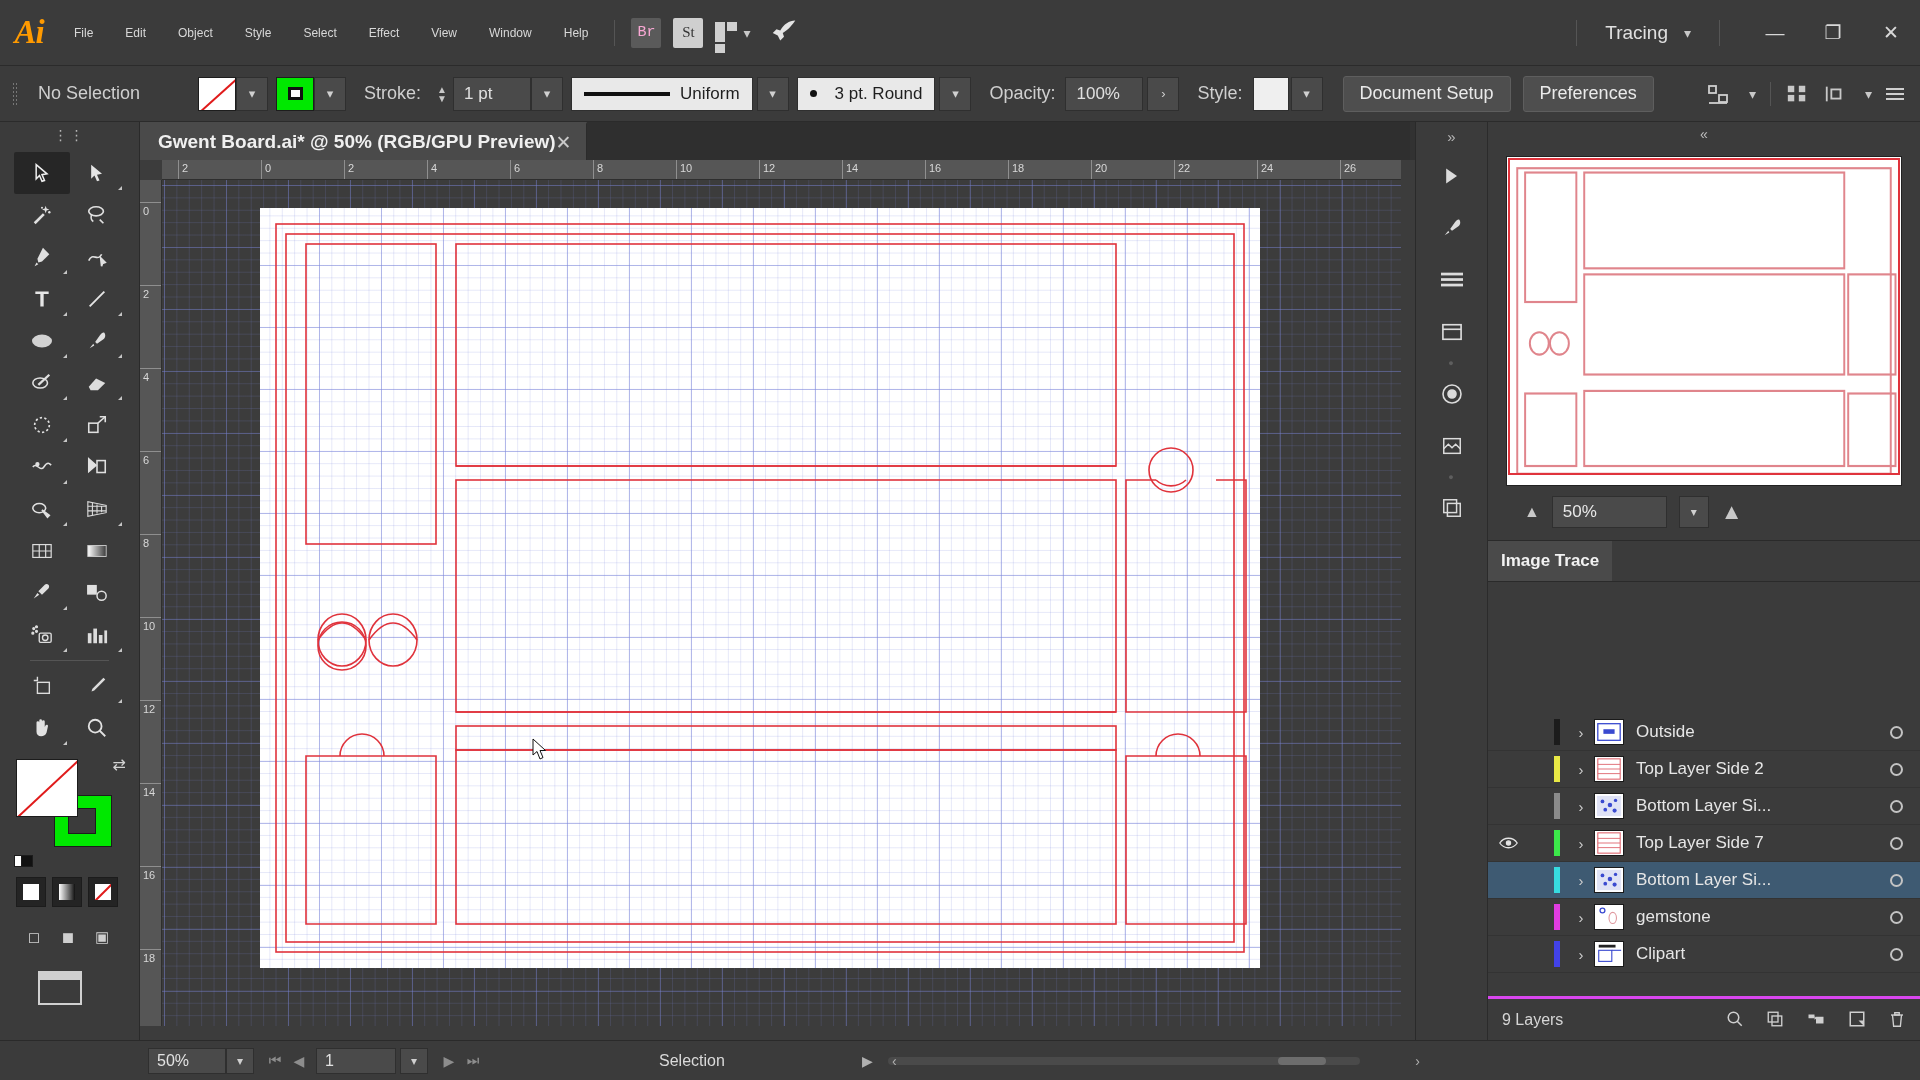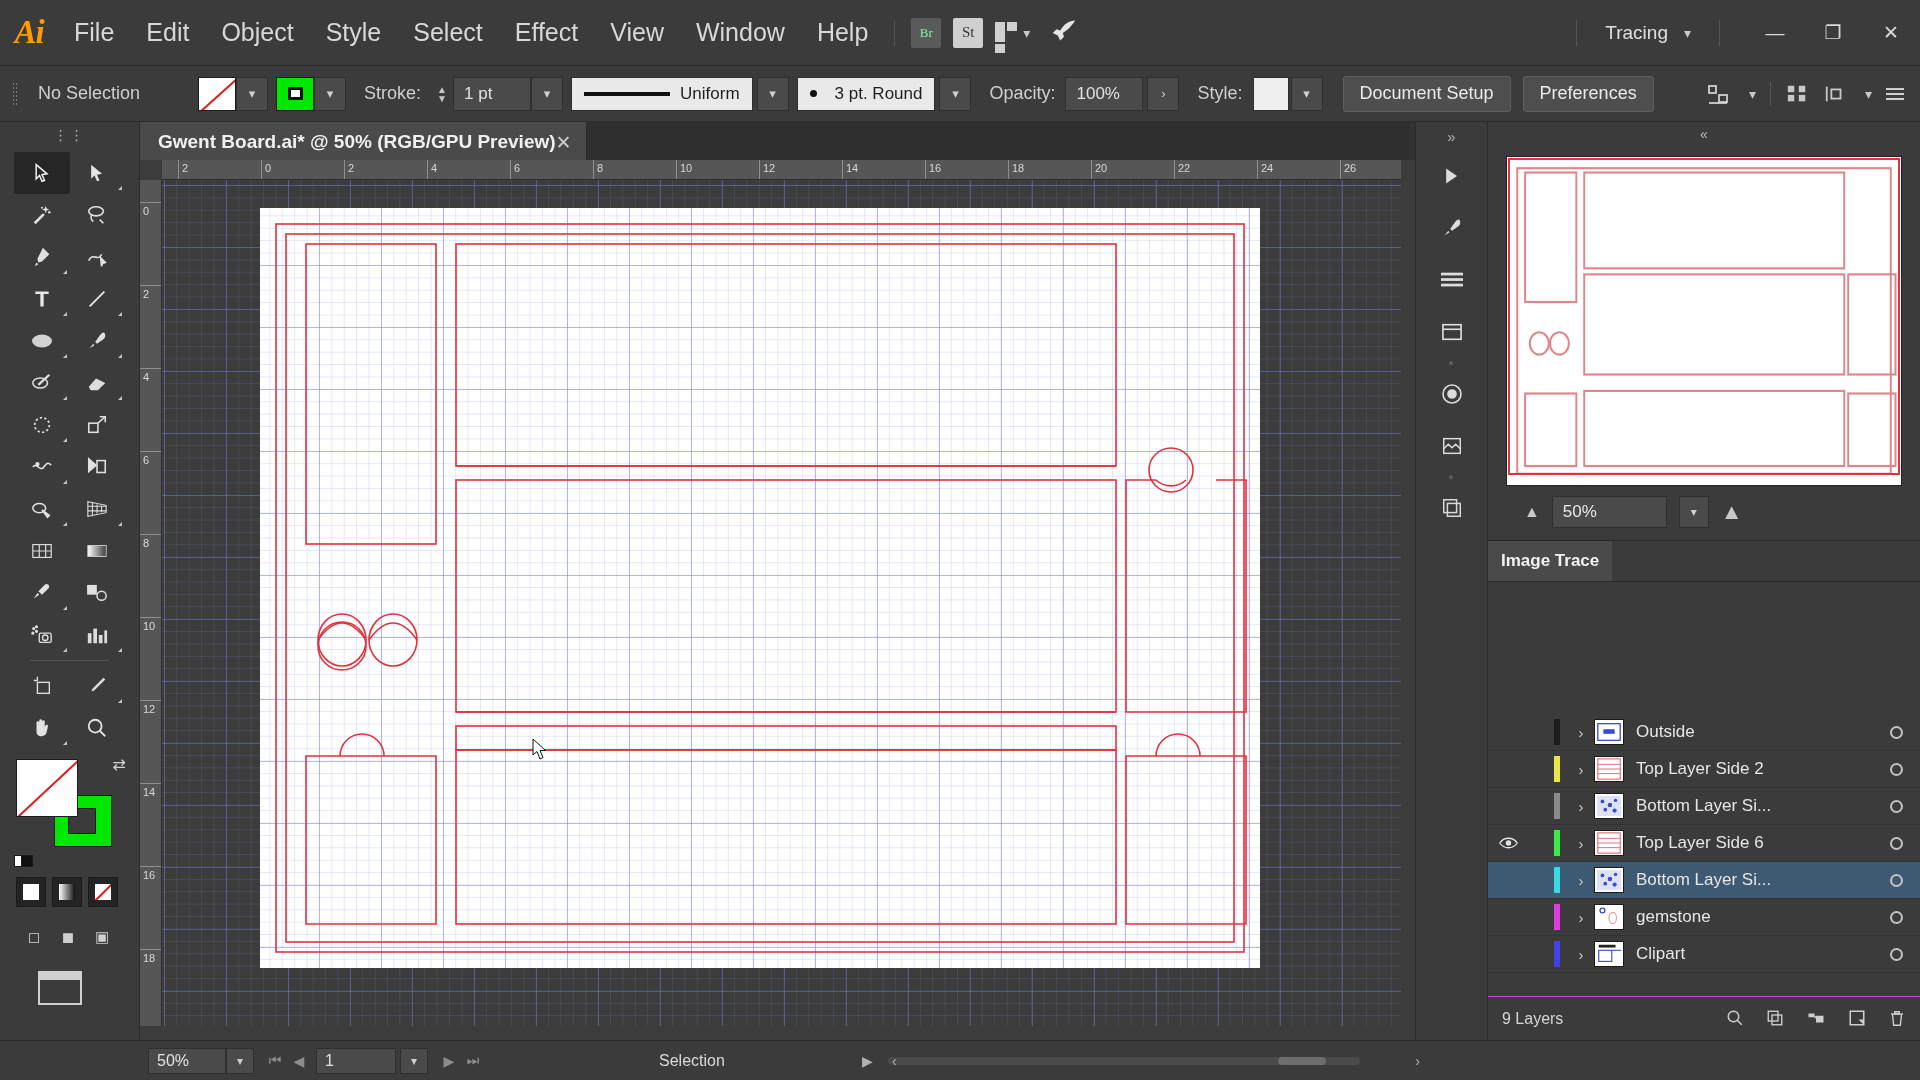--- a/index.html
+++ b/index.html
@@ -21,30 +21,30 @@
     border-bottom: 1px solid #2b2b2b;
   }
   .ai-logo {
     width: 58px; height: 66px; display: flex; align-items: center;
     justify-content: center; color: #ff9a00; font-size: 33px;
     font-weight: bold; letter-spacing: -1px; font-style: italic;
     font-family: "Liberation Serif", serif;
   }
   .menu-item {
     padding: 8px 16px; height: 66px; display: flex; align-items: center;
-    font-size: 25px; color: #d8d8d8; cursor: default; white-space: nowrap;
+    font-size: 12px; color: #d8d8d8; cursor: default; white-space: nowrap;
   }
   .mb-sep { width: 1px; height: 26px; background: #555; margin: 0 10px; }
   .mb-icon {
     width: 36px; height: 30px; margin: 0 6px; display: flex;
     align-items: center; justify-content: center;
     font-size: 16px; border-radius: 2px;
   }
-  .icon-br { background: #5a5a5a; color: #86efac; width:30px;height:30px;
-    font-family:Liberation Serif, serif; font-size:13px; }
+  .icon-br { background: #5a5a5a; color: #f9a8d4; width:30px;height:30px;
+    font-family:Liberation Mono, monospace; font-size:15px; }
   .icon-st { background: #cfcfcf; color: #333; width:30px;height:30px;
     font-family:"Liberation Serif",serif; font-size:15px; }
   .arrange-ico { display:inline-flex; flex-wrap:wrap; width:24px; height:22px; gap:2px; }
   .arrange-ico i { background:#d0d0d0; display:block; }
   .arrange-ico i:nth-child(1){ width:10px; height:20px; }
   .arrange-ico i:nth-child(2){ width:10px; height:9px; }
   .arrange-ico i:nth-child(3){ width:10px; height:9px; }
   .chev { font-size: 14px; color: #c8c8c8; margin-left: 4px; }
   .mb-right { margin-left: auto; display: flex; align-items: center; height: 66px; }
   .tracing-ws {
@@ -261,21 +261,21 @@
     color:#d8d8d8; font-size:15px; }
   .l-lock { width:26px; }
   .l-color { width:6px; height:26px; margin-right:8px; }
   .l-arrow { width:26px; text-align:center; color:#d0d0d0; font-size:15px; }
   .l-thumb { width:30px; height:26px; border:1.5px solid #1a1a1a; background:#fff;
     margin-right:12px; position:relative; overflow:hidden; }
   .l-name { flex:1; font-size:17px; color:#e6e6e6; white-space:nowrap; overflow:hidden; }
   .l-target { width:48px; display:flex; align-items:center; justify-content:center; }
   .l-target i { width:13px; height:13px; border:2px solid #c3c3c3; border-radius:50%; display:block; }
   .layers-foot { height:44px; display:flex; align-items:center; padding:0 14px;
-    border-top:1px solid #d946ef; }
+    border-top:3px solid #d946ef; }
   .lf-count { font-size:16px; color:#d5d5d5; }
   .lf-icons { margin-left:auto; display:flex; gap:22px; color:#d0d0d0; font-size:17px; }
 
   
   .statusbar {
     position:absolute; left:0; bottom:0; width:1920px; height:40px;
     background:#3b3b3b; display:flex; align-items:center; border-top:1px solid #2a2a2a;
   }
   .sb-zoom { display:flex; align-items:center; background:#4a4a4a; border:1px solid #2f2f2f;
     height:26px; width:78px; padding:0 8px; font-size:16px; color:#e2e2e2; margin-left:148px; }
@@ -921,21 +921,21 @@
               </div>
               <div class="l-lock"></div>
               <div class="l-color" style="background: rgb(60, 232, 74);"></div>
               <div class="l-arrow">›</div>
               <div class="l-thumb"><svg width="100%" height="100%" viewBox="0 0 30 26" preserveAspectRatio="none">
                   <rect x="3" y="2" width="24" height="22" fill="none" stroke="#e06a72" stroke-width="1.2"></rect>
                   <line x1="3" y1="8" x2="27" y2="8" stroke="#e06a72"></line>
                   <line x1="3" y1="13" x2="27" y2="13" stroke="#e06a72"></line>
                   <line x1="3" y1="18" x2="27" y2="18" stroke="#e06a72"></line>
                 </svg></div>
-              <div class="l-name">Top Layer Side 6</div>
+              <div class="l-name">Top Layer Side 7</div>
               <div class="l-target">
                 <i></i>
               </div>
             </div>
             <div class="lrow selected">
               <div class="l-eye"></div>
               <div class="l-lock"></div>
               <div class="l-color" style="background: rgb(55, 219, 224);"></div>
               <div class="l-arrow">›</div>
               <div class="l-thumb"><svg width="100%" height="100%" viewBox="0 0 30 26" preserveAspectRatio="none">

